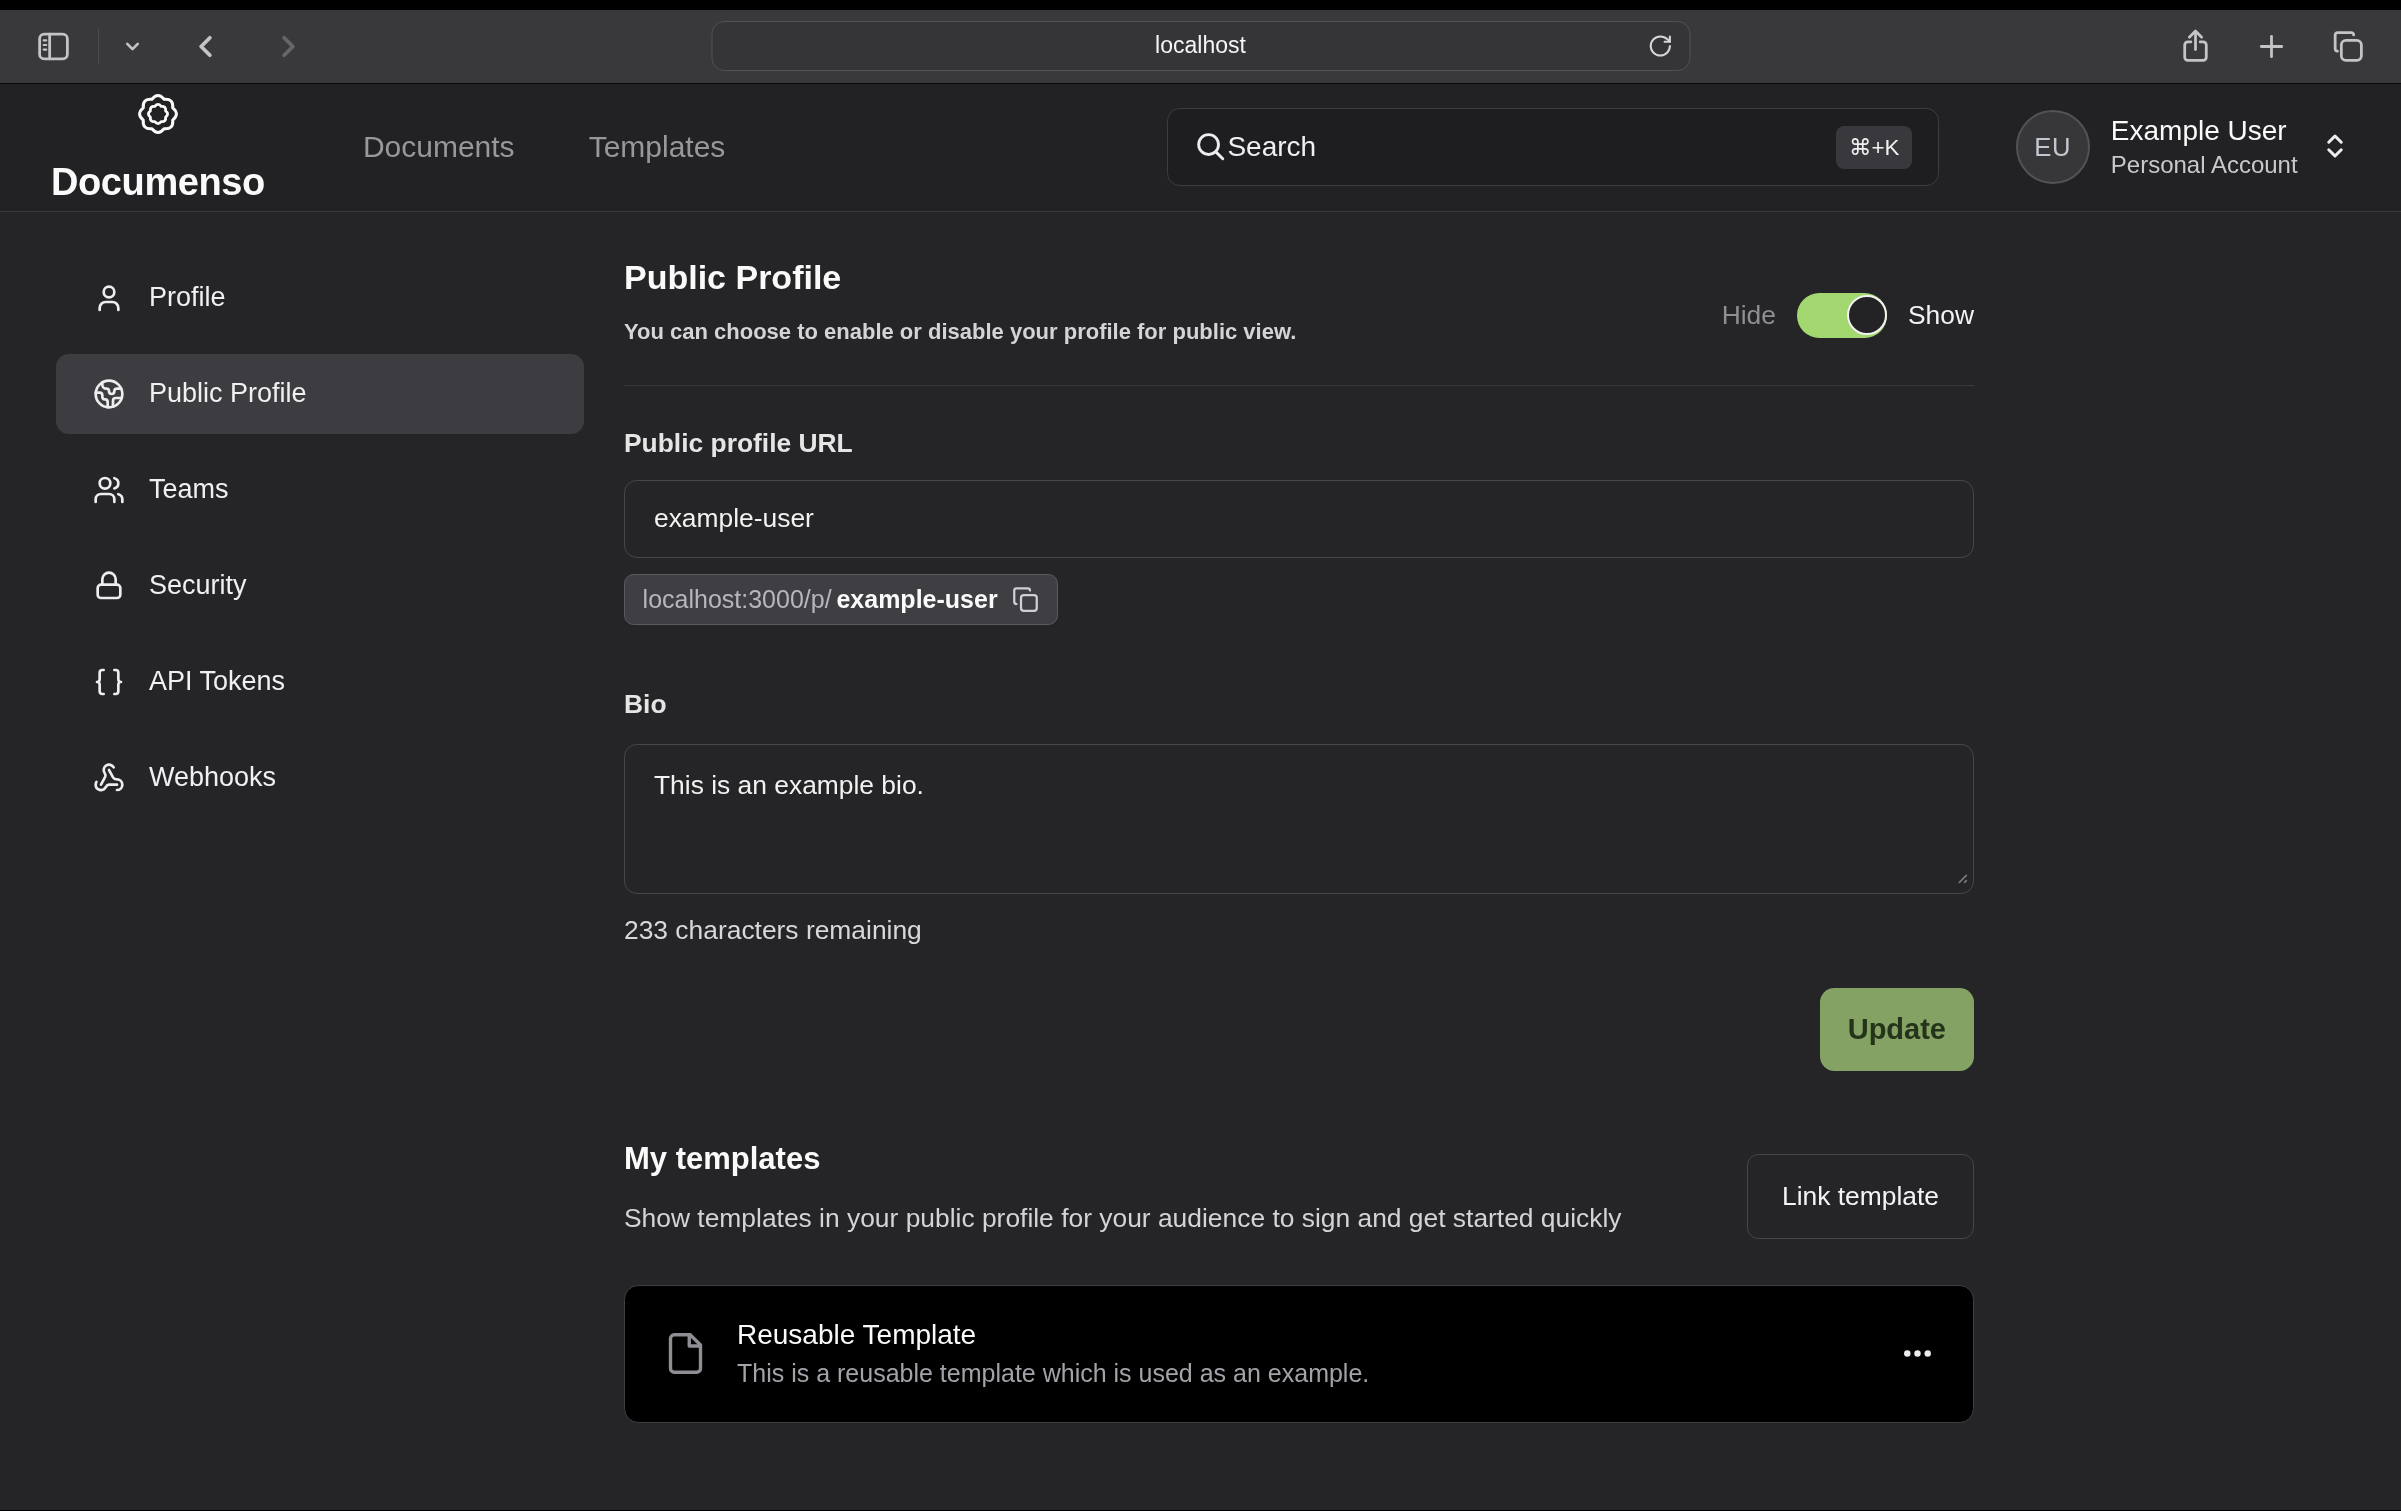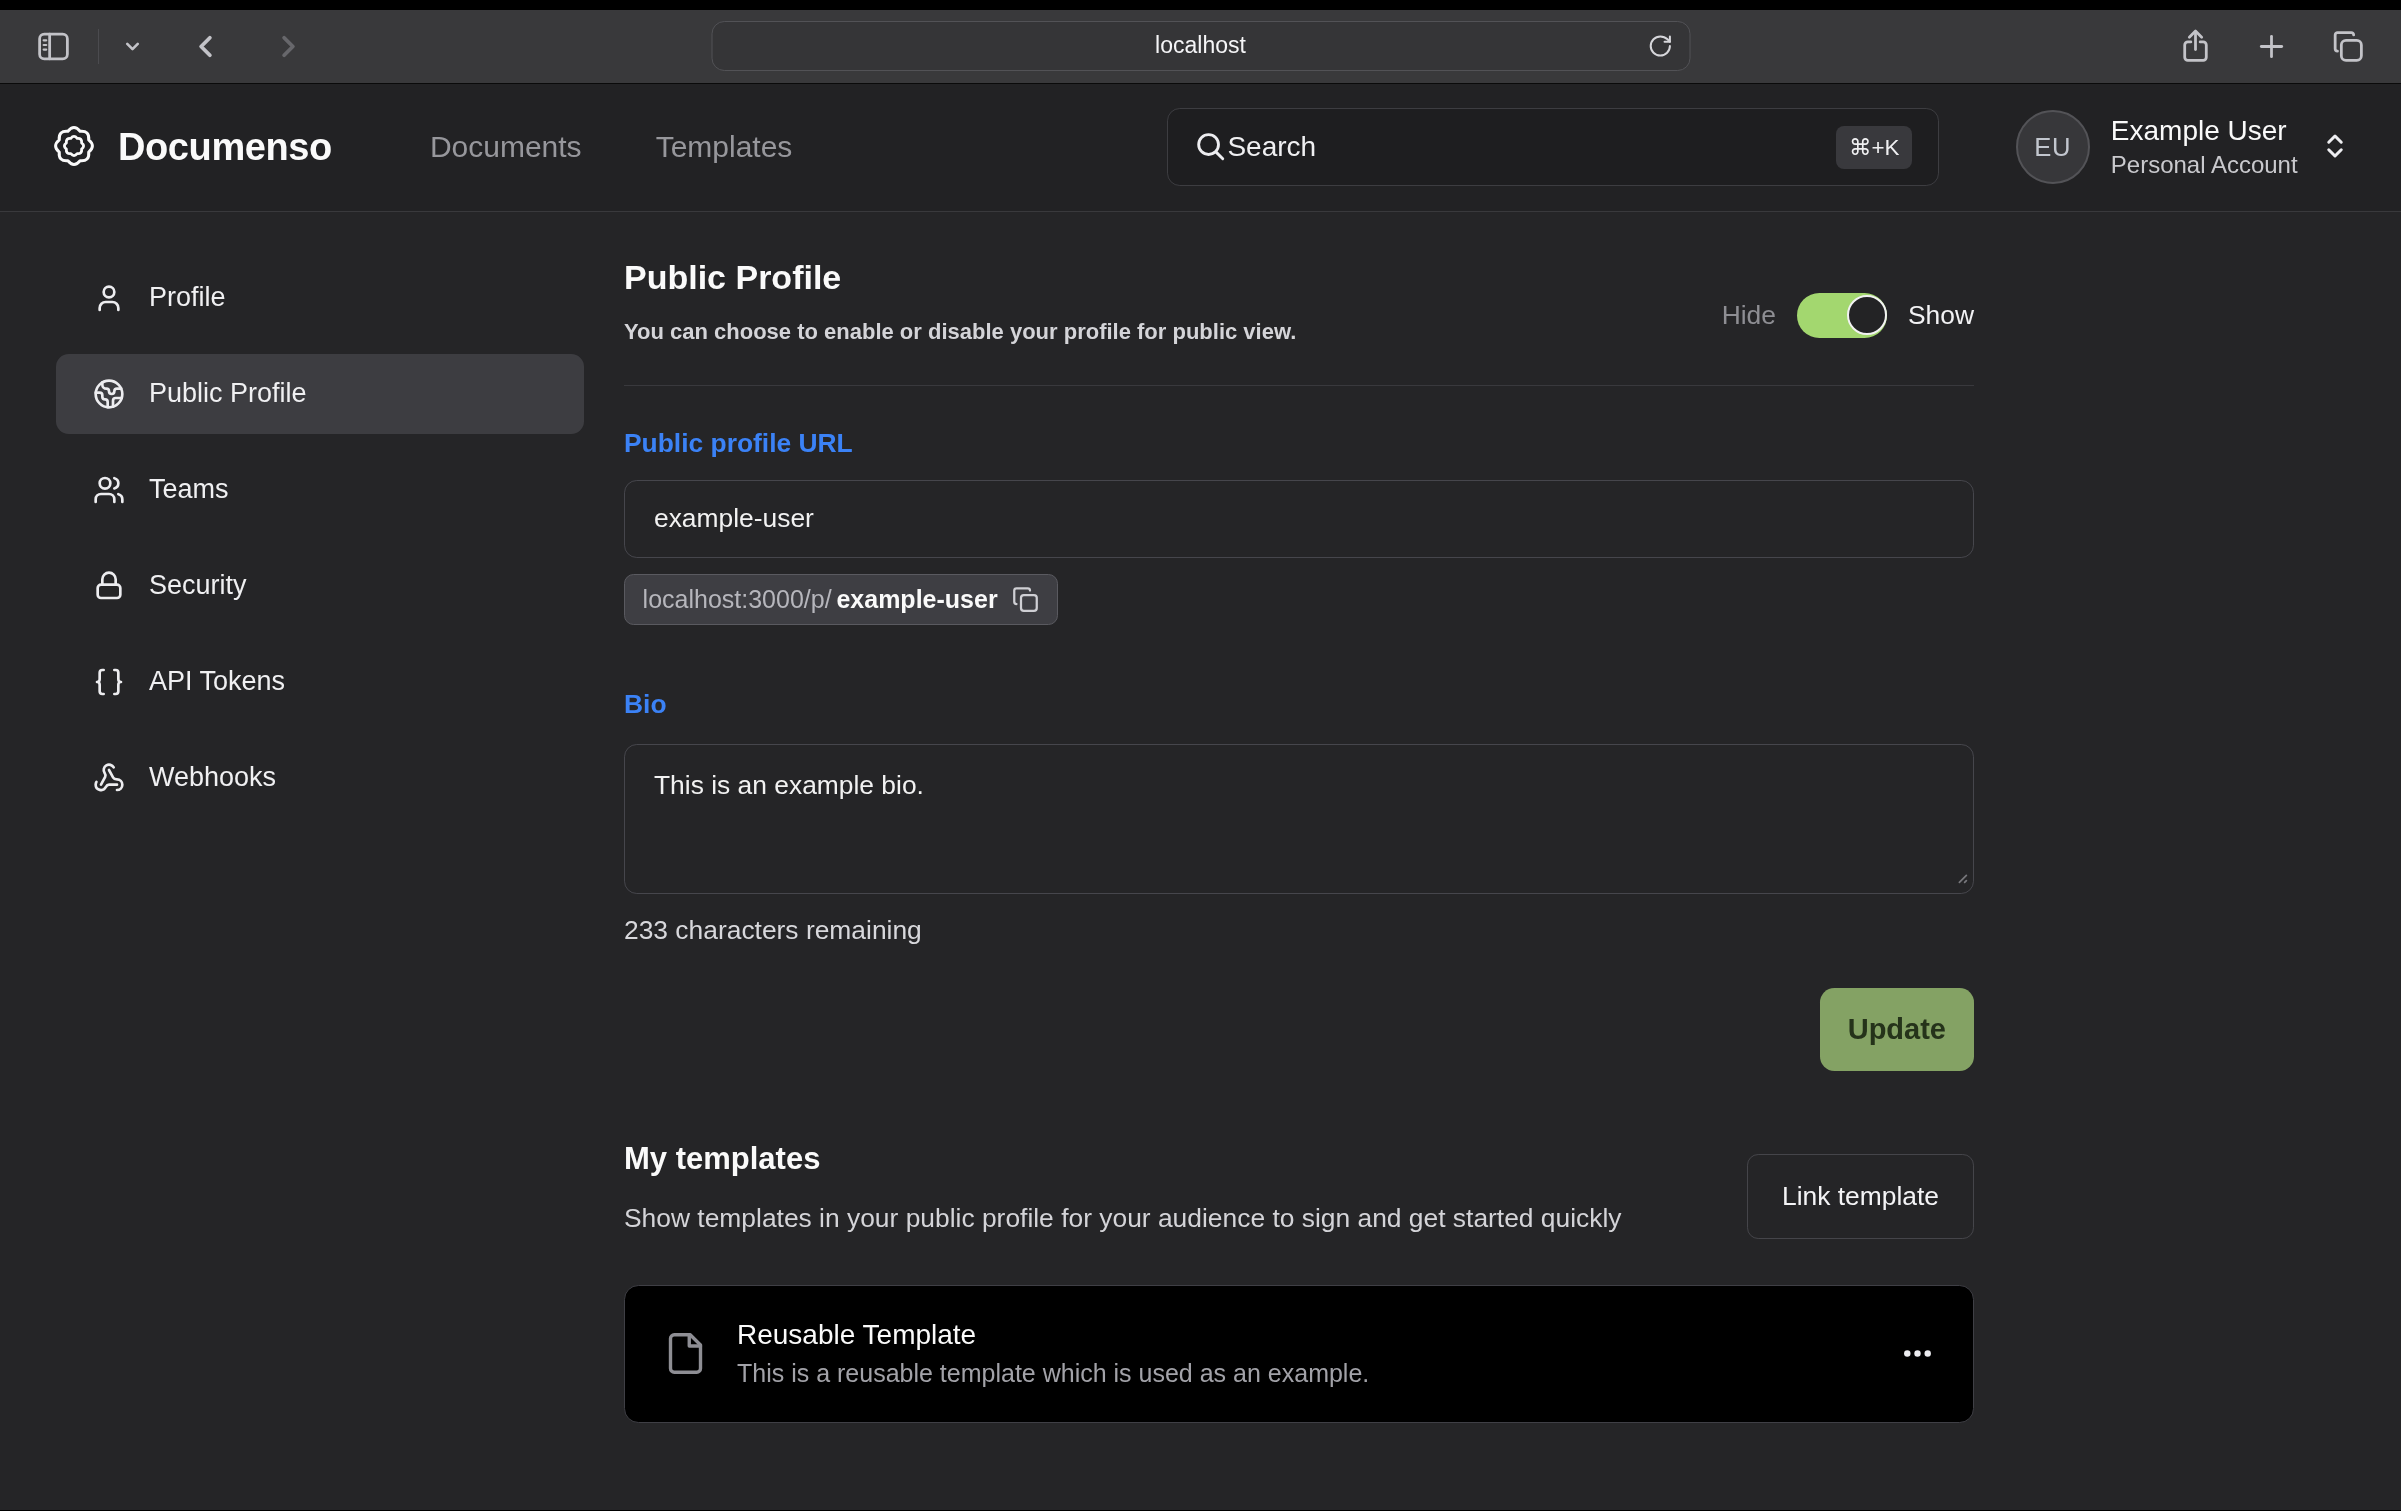--- a/index.html
+++ b/index.html
@@ -32,21 +32,21 @@
   .urlbar .url-text { font-size: 23px; color: #f5f5f7; }
   .urlbar .refresh { position: absolute; right: 16px; top: 50%; transform: translateY(-50%); color: #d6d6da; }
   .chrome-right { margin-left: auto; display: flex; align-items: center; gap: 40px; }
 
   
   .app { height: 1426px; background: #252527; }
   .app-header {
     height: 128px; background: #222224; border-bottom: 1.6px solid #39393c;
     display: flex; align-items: center; padding: 0 51px;
   }
-  .brand { display: flex; align-items: center; gap: 21px; }
+  .brand { display: flex; align-items: center; gap: 21px; flex-direction: column; }
   .brand-logo { color: #fafafa; }
   .brand-name { font-size: 38px; font-weight: 700; letter-spacing: -0.4px; color: #fafafa; }
   .main-nav { display: flex; align-items: center; gap: 74px; margin-left: 98px; }
   .nav-link { font-size: 30px; color: #97979c; cursor: default; }
   .searchbox {
     margin-left: auto; width: 772px; height: 78px; border-radius: 12.8px;
     background: #1e1e20; border: 1.6px solid #3d3d41;
     display: flex; align-items: center; padding: 0 25.6px;
   }
   .searchbox .mag { color: #ededf0; flex: 0 0 auto; }
@@ -91,21 +91,21 @@
     background: var(--accent-green, #a3d76f);
   }
   .switch .thumb {
     position: absolute; right: 0px; top: 50%; transform: translateY(-50%);
     width: 40px; height: 40px; border-radius: 50%;
     background: #232325; border: 2.4px solid #f2f2f2;
   }
 
   .divider { border: none; border-top: 1.6px solid #39393d; margin-top: 40px; }
 
-  .field-label { font-size: 26.4px; font-weight: 700; color: #3b82f6; }
+  .field-label { font-size: 26.4px; font-weight: 700; color: #e5e5e5; }
   .url-label { margin-top: 42px; }
   .text-input {
     display: block; width: 100%; height: 78px; margin-top: 21px;
     background: transparent; border: 1.6px solid #46464c; border-radius: 12.8px;
     color: #f2f2f2; font-size: 26.4px; padding: 0 29px;
     font-family: inherit; outline: none;
   }
   .url-chip {
     margin-top: 16px; display: inline-flex; align-items: center; gap: 14.4px;
     height: 51px; padding: 0 17.6px; border-radius: 9.6px;

